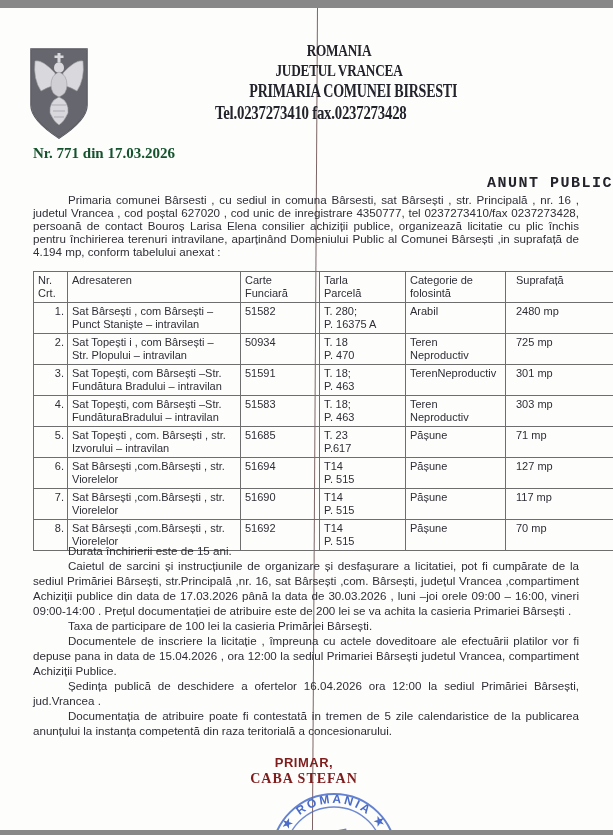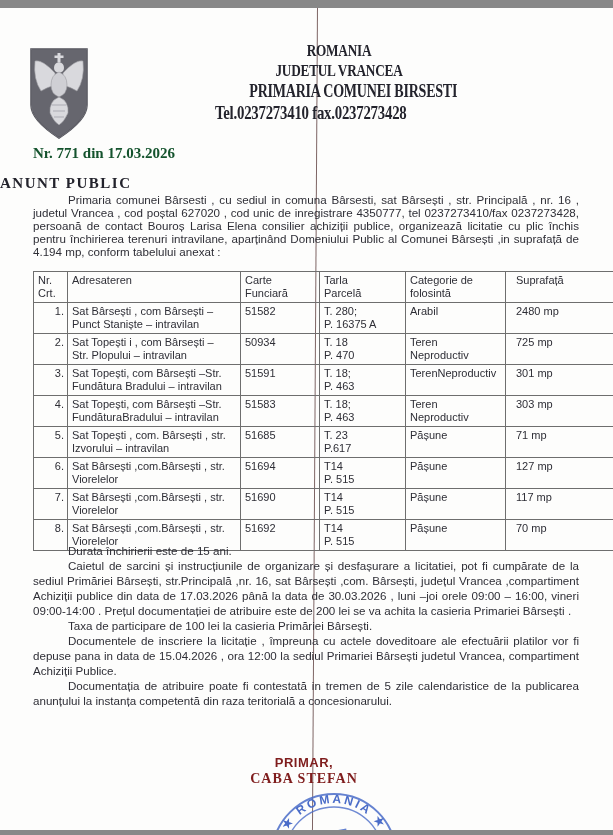--- a/index.html
+++ b/index.html
@@ -23,22 +23,22 @@
   .letterhead .ln{display:block;transform:scaleX(.78);transform-origin:center;
     letter-spacing:-.3px;white-space:nowrap;}
   .lh1,.lh2{font-size:17px;line-height:20px;}
   .lh3{font-size:18px;line-height:20px;}
   .lh4{font-size:19px;line-height:23px;transform:scaleX(.78) translateX(-44px) !important;}
   .doc-number{
     position:absolute;left:33px;top:137px;
     font-family:"Liberation Serif",serif;font-weight:bold;font-size:15px;color:#14532d;
   }
   .doc-title{
-    position:absolute;left:0;top:167px;width:613px;text-align:left;
-    font-family:Liberation Serif, serif;font-weight:bold;font-size:15px;
+    position:absolute;left:0;top:167px;width:613px;text-align:right;
+    font-family:Liberation Mono, monospace;font-weight:bold;font-size:15px;
     letter-spacing:1.5px;color:#23232c;
   }
   .intro{
     position:absolute;left:33px;top:185px;width:546px;
     font-size:11.6px;line-height:13px;text-align:justify;text-indent:35px;
   }
   
   table.anx{
     position:absolute;left:33px;top:263px;width:557px;
     border-collapse:collapse;table-layout:fixed;
@@ -315,20 +315,21 @@
           </td>
         </tr>
       </tbody>
   </table>
 
   <div class="bodytext">
     <p>Durata închirierii este de 15 ani.</p>
     <p>Caietul de sarcini și instrucțiunile de organizare și desfașurare a licitatiei, pot fi cumpărate de la sediul Primăriei Bârsești, str.Principală ,nr. 16, sat Bârsești ,com. Bârsești, județul Vrancea ,compartiment Achiziții publice din data de 17.03.2026 până la data de 30.03.2026  , luni –joi orele 09:00  – 16:00, vineri 09:00-14:00 . Prețul documentației de atribuire este de 200 lei se va achita la casieria Primariei Bârsești .</p>
     <p>Taxa de participare de 100 lei  la casieria Primăriei Bârsești.</p>
     <p>Documentele de inscriere la licitație , împreuna cu actele doveditoare ale efectuării platilor vor fi depuse pana in data de 15.04.2026 , ora 12:00 la sediul Primariei Bârsești judetul Vrancea, compartiment Achiziții Publice.</p>
+    <p>Ședința publică de deschidere a ofertelor   16.04.2026 ora 12:00 la sediul Primăriei Bârsești, jud.Vrancea .</p>
     <p>Documentația de atribuire poate fi contestată in tremen de 5 zile calendaristice de la publicarea anunțului la instanța competentă din raza teritorială a concesionarului.</p>
   </div>
 
   <div class="signature">
     <div class="sig-role">PRIMAR,</div>
     <div class="sig-name">CABA STEFAN</div>
   </div>
 
   <svg class="stamp" viewBox="0 0 132 132">
     <circle cx="66" cy="66" r="62" fill="none" stroke="#4a6cc8" stroke-width="2" opacity=".85"></circle>

